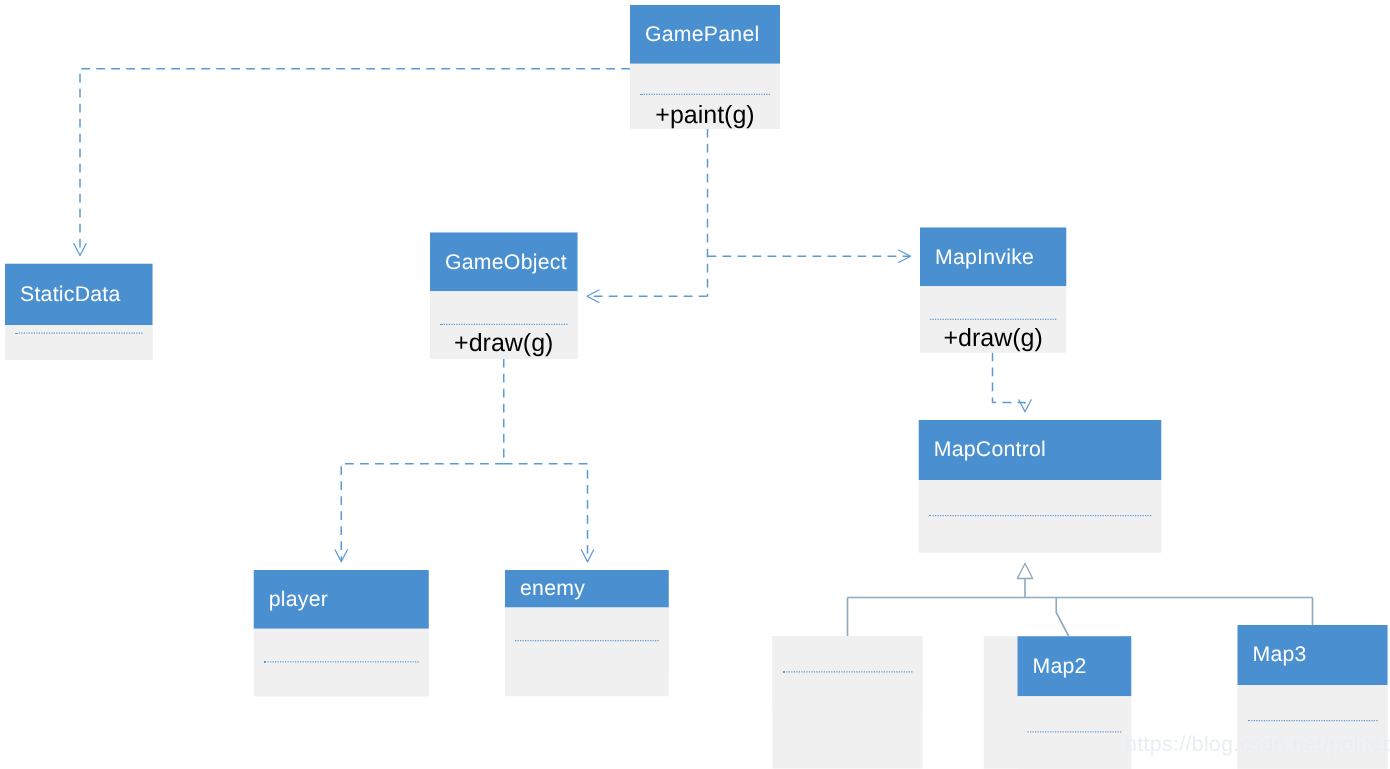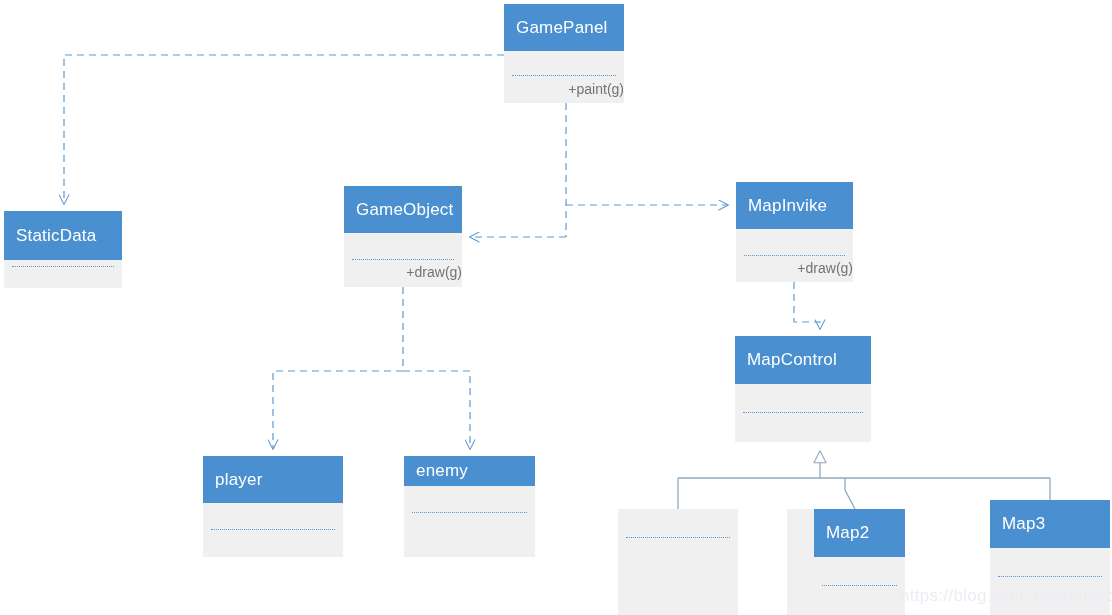--- a/index.html
+++ b/index.html
@@ -39,23 +39,23 @@
   }
   .uml-divider{
     position:absolute;
     left:8px;right:8px;
     height:0;
     border-top:1px dotted #5b9bd5;
   }
   .uml-method{
     position:absolute;
     left:0;right:0;
-    text-align:right;
-    color:#737373;
-    font-size:14px;
+    text-align:center;
+    color:#000000;
+    font-size:20px;
     white-space:nowrap;
   }
   
   #wires{
     position:absolute;left:0;top:0;
     width:1112px;height:615px;
     pointer-events:none;
   }
   
   .watermark{
@@ -142,21 +142,21 @@
   <div class="uml-class" style="left:736px;top:182px;width:117px;height:100px;">
     <div class="uml-header" style="height:47px;">
       <span>MapInvike</span>
     </div>
     <div class="uml-body" style="height:53px;">
       <div class="uml-divider" style="top:26px;"></div>
       <div class="uml-method" style="top:31px;">+draw(g)</div>
     </div>
   </div>
 
-  <div class="uml-class" style="left:735px;top:336px;width:136px;height:106px;">
+  <div class="uml-class" style="left:735px;top:336px;width:194px;height:106px;">
     <div class="uml-header" style="height:48px;">
       <span>MapControl</span>
     </div>
     <div class="uml-body" style="height:58px;">
       <div class="uml-divider" style="top:28px;"></div>
     </div>
   </div>
 
   <div class="uml-class" style="left:203px;top:456px;width:140px;height:101px;">
     <div class="uml-header" style="height:47px;align-items:center;">

